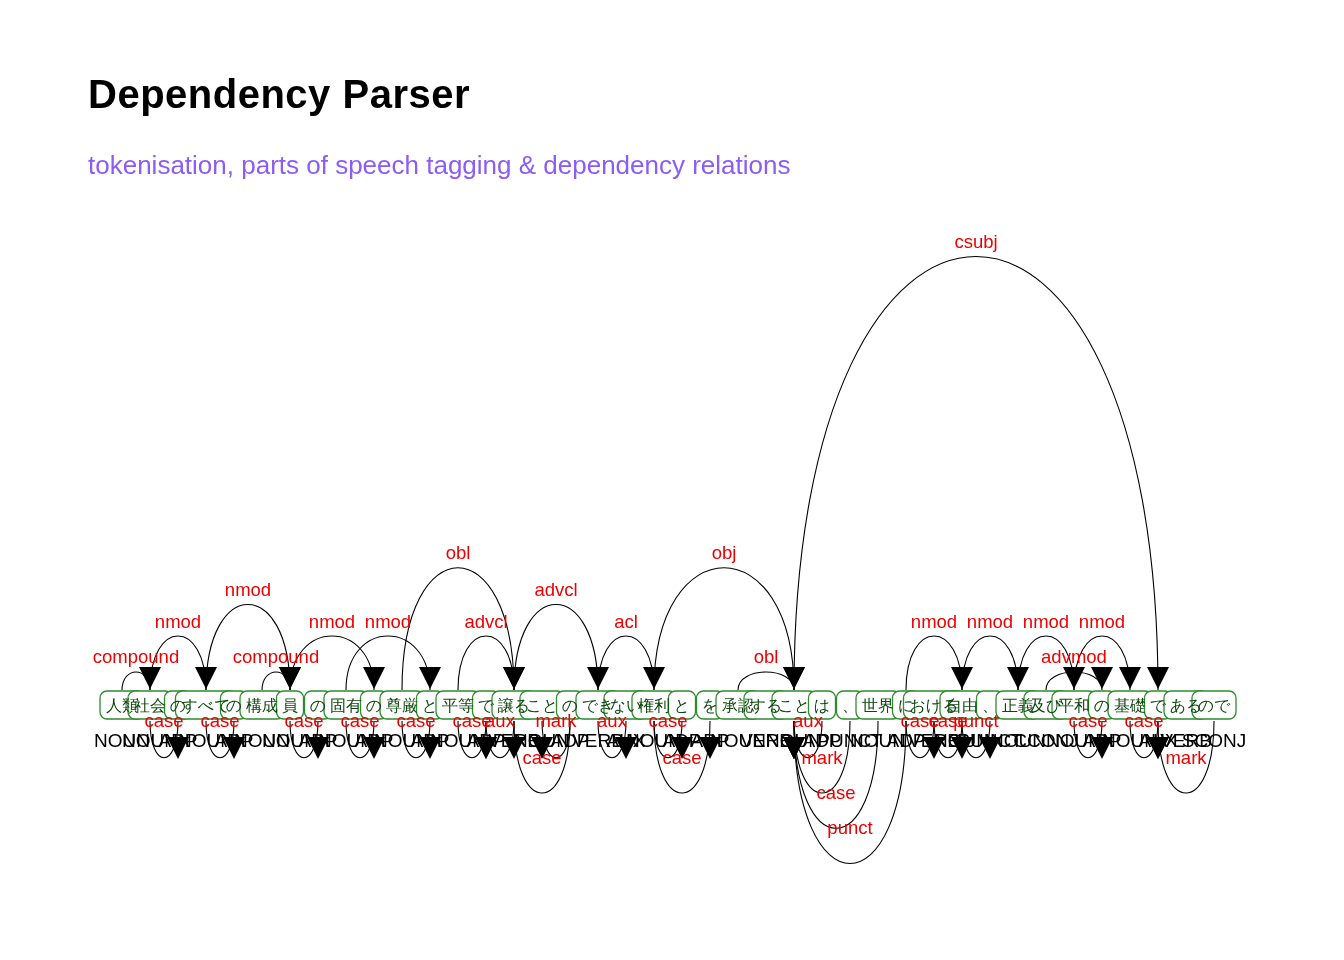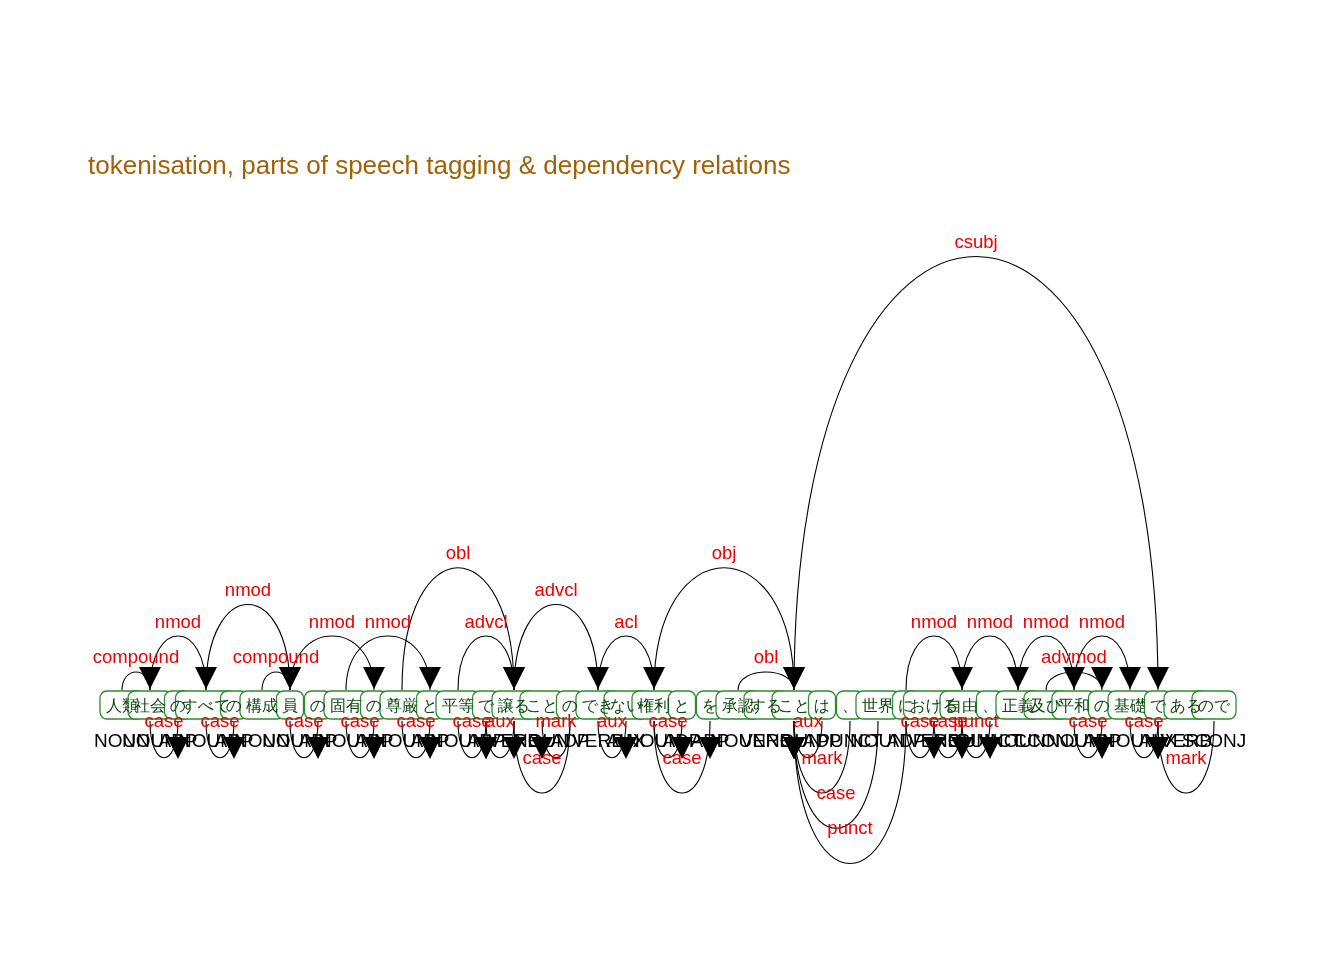--- a/index.html
+++ b/index.html
@@ -18,29 +18,30 @@
     font-size: 40px;
     font-weight: bold;
     color: #000000;
     letter-spacing: 0.5px;
   }
   .subtitle {
     position: absolute;
     left: 88px;
     top: 150px;
     font-size: 26px;
-    color: #a16207;
+    color: #8b5cf6;
     text-align: right;
   }
   svg { position: absolute; left: 0; top: 0; }
 </style>
 </head>
 <body>
 
 <div class="page">
+  <div class="title">Dependency Parser</div>
   <div class="subtitle">tokenisation, parts of speech tagging &amp; dependency relations</div>
   <svg id="plot" width="1344" height="960" viewBox="0 0 1344 960">
       <path d="M 122 690 C 122 666, 150 666, 150 690" fill="none" stroke="#000000" stroke-width="1.1"></path>
       <path d="M 150 690 C 150 618, 206 618, 206 690" fill="none" stroke="#000000" stroke-width="1.1"></path>
       <path d="M 206 690 C 206 576, 290 576, 290 690" fill="none" stroke="#000000" stroke-width="1.1"></path>
       <path d="M 262 690 C 262 666, 290 666, 290 690" fill="none" stroke="#000000" stroke-width="1.1"></path>
       <path d="M 290 690 C 290 618, 374 618, 374 690" fill="none" stroke="#000000" stroke-width="1.1"></path>
       <path d="M 346 690 C 346 618, 430 618, 430 690" fill="none" stroke="#000000" stroke-width="1.1"></path>
       <path d="M 402 690 C 402 527, 514 527, 514 690" fill="none" stroke="#000000" stroke-width="1.1"></path>
       <path d="M 458 690 C 458 618, 514 618, 514 690" fill="none" stroke="#000000" stroke-width="1.1"></path>

